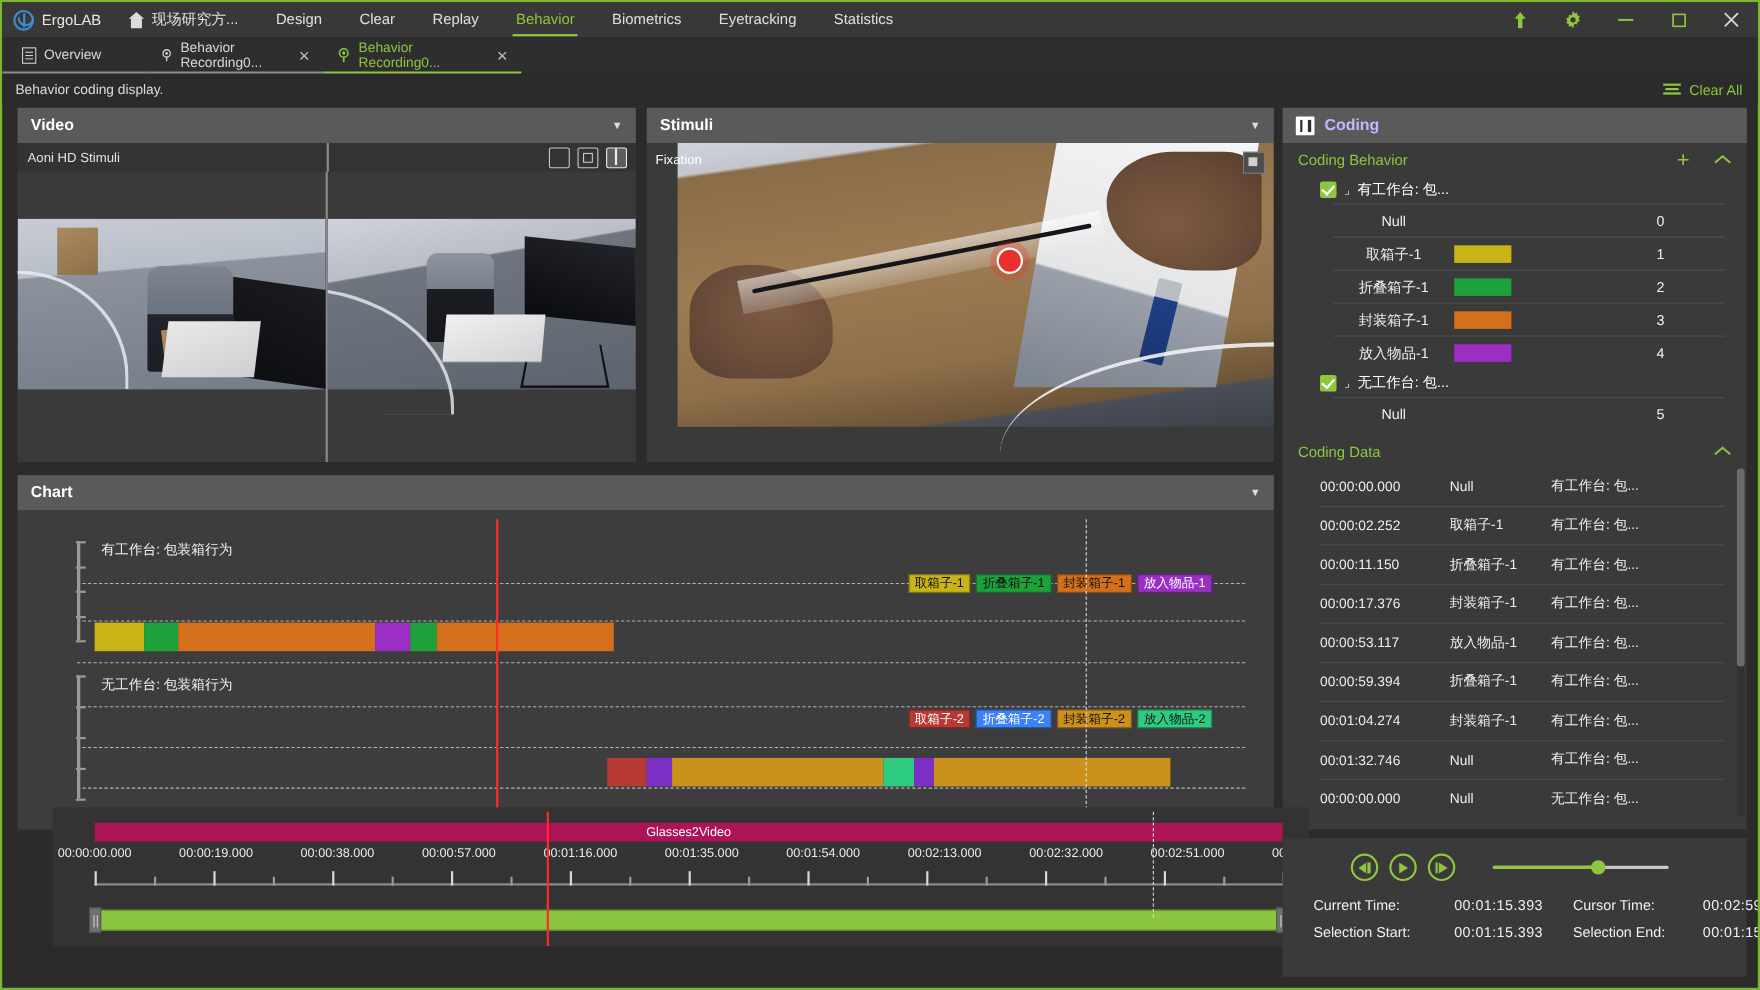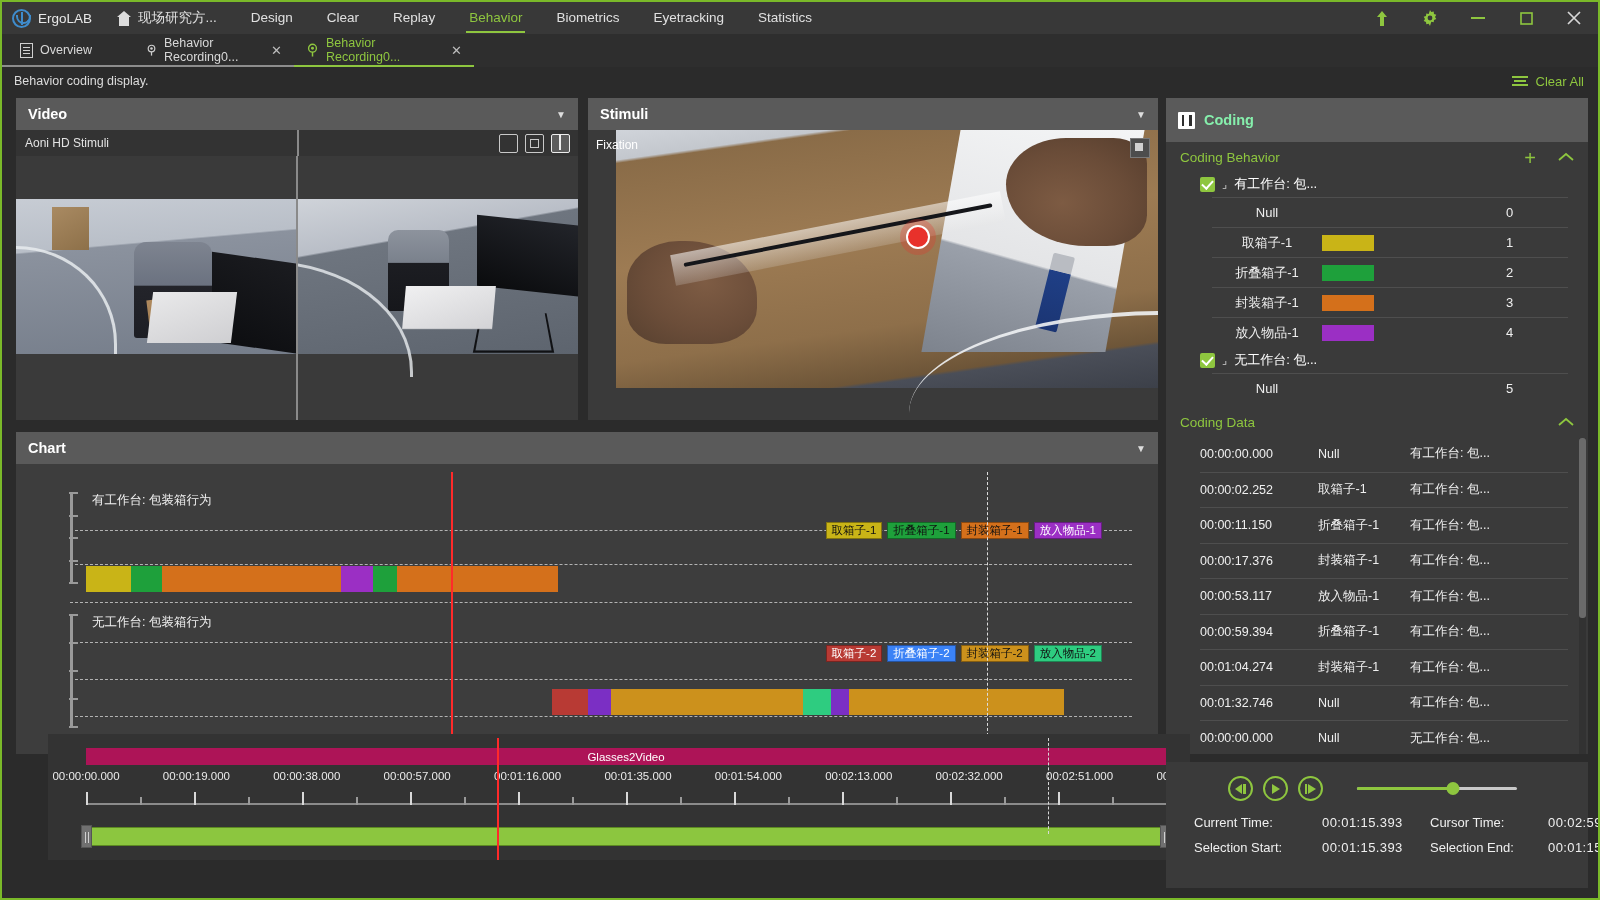--- a/index.html
+++ b/index.html
@@ -267,22 +267,22 @@
   .legend-chip {
     position: absolute; height: 17px; display:flex; align-items:center; justify-content:center;
     font-size: 11.5px; color: #111; padding: 0 5px; white-space: nowrap;
     border: 1px solid rgba(0,0,0,.35);
   }
   .legend-chip.light { color: #fff; }
 
   
   #codingPanel { left: 1164px; top: 96px; width: 422px; height: 656px; background:#3a3a3a; }
   .coding-head {
-    height: 44px; background: #5a5a5a; display: flex; align-items: center;
-    gap: 9px; padding-left: 12px; color: #86efac; font-size: 14.5px; font-weight: bold;
+    height: 32px; background: #5a5a5a; display: flex; align-items: center;
+    gap: 9px; padding-left: 12px; color: #c4b5fd; font-size: 14.5px; font-weight: bold;
   }
   .coding-icon {
     width: 17px; height: 17px; background: #fff; position: relative; border-radius: 1px;
   }
   .coding-icon::before, .coding-icon::after {
     content:""; position:absolute; top:3px; bottom:3px; width:2.5px; background:#2e2e2e;
   }
   .coding-icon::before { left: 3.5px; }
   .coding-icon::after { right: 3.5px; }
   .section-title-row {

